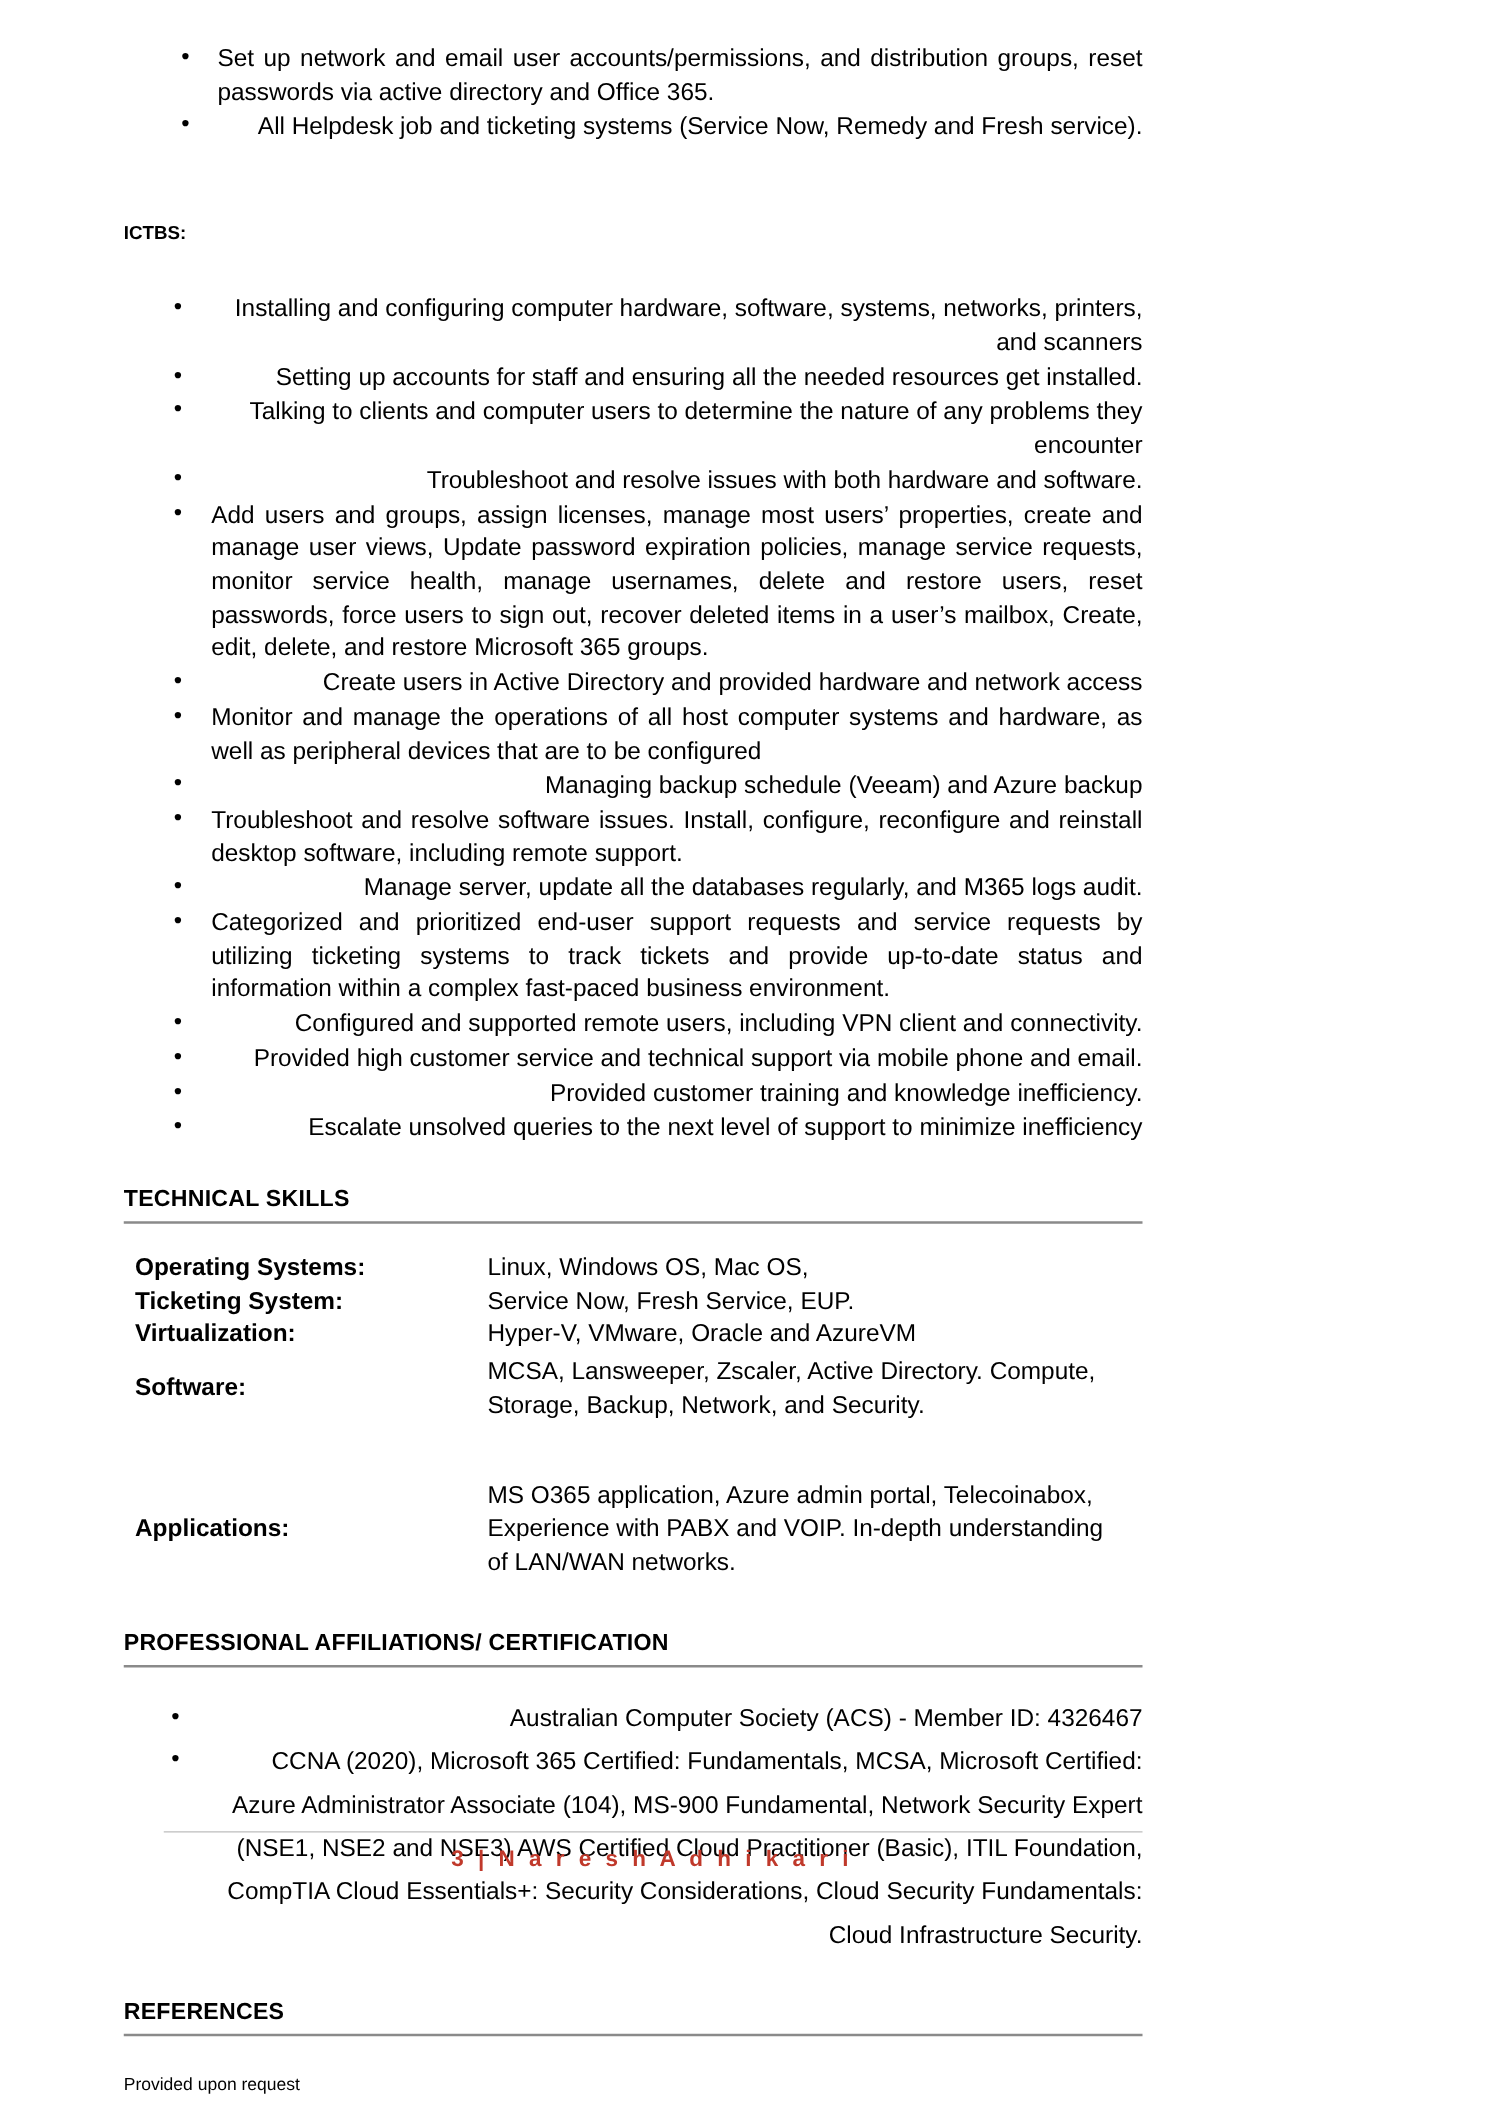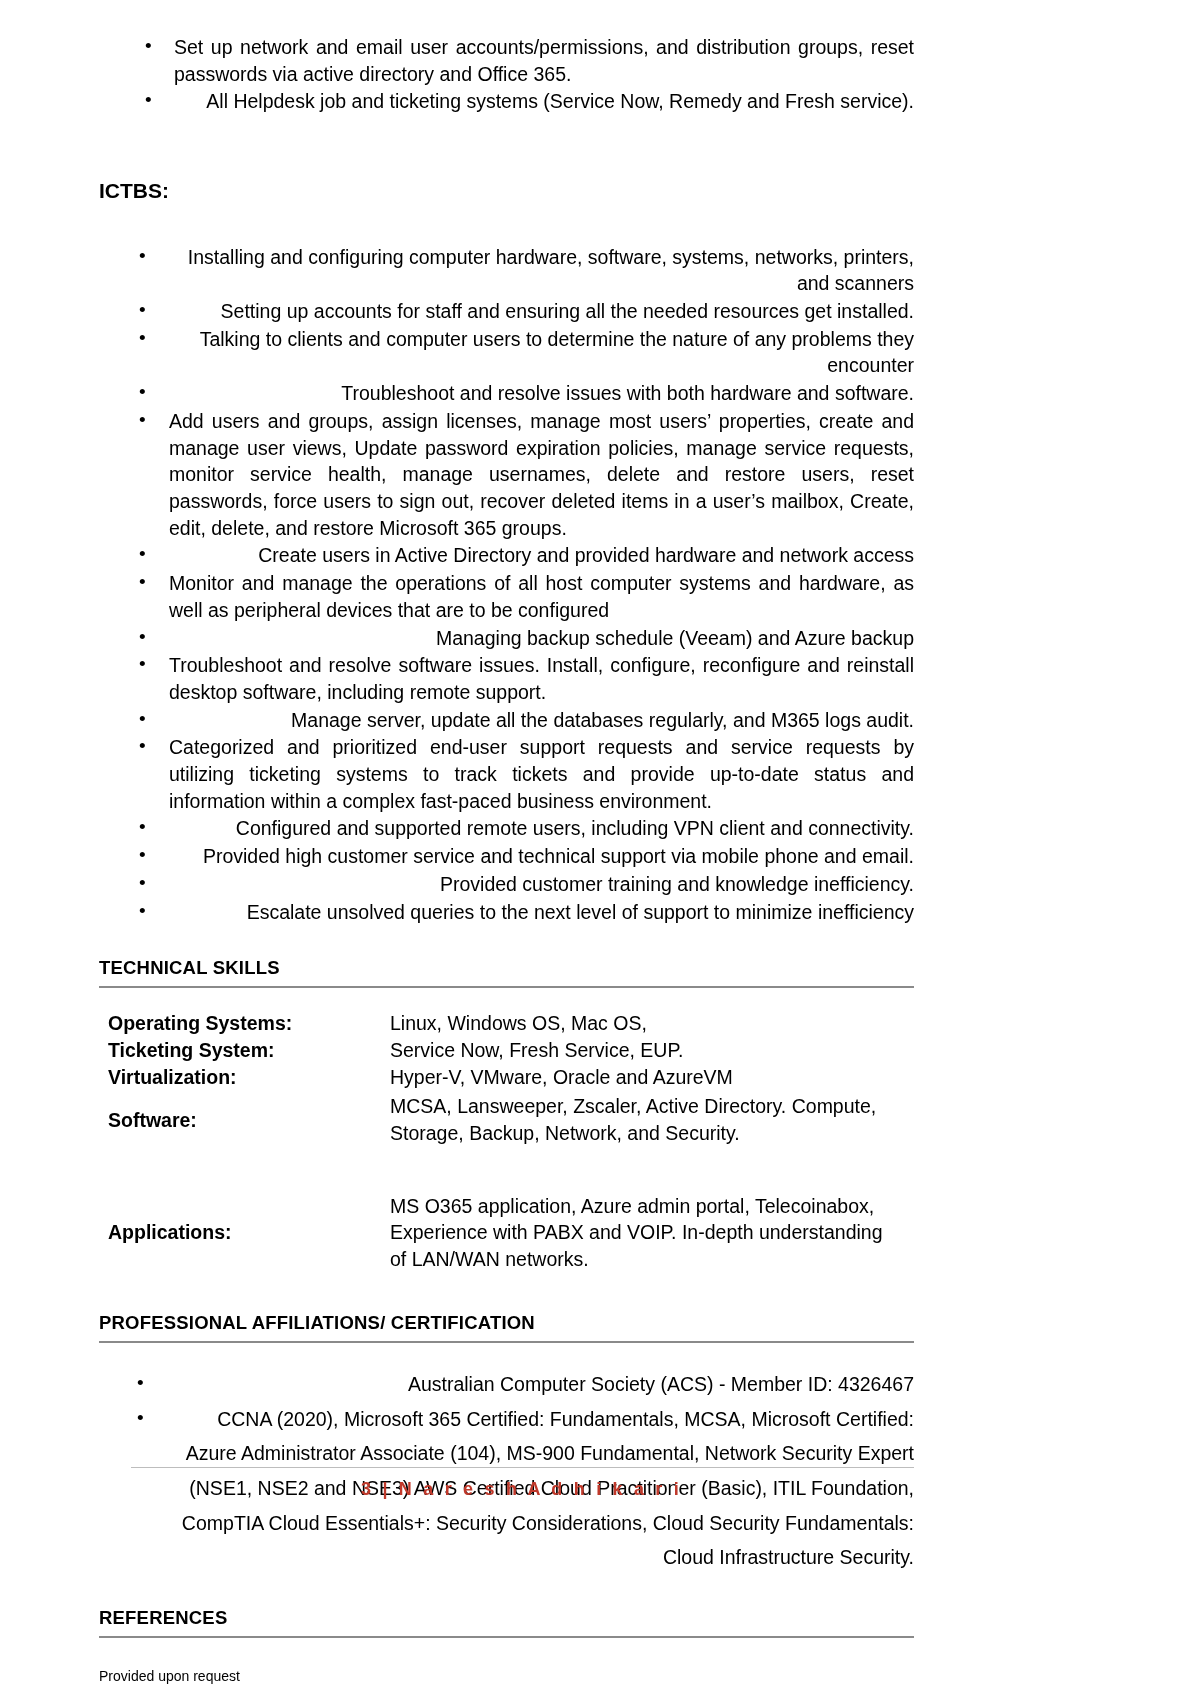--- a/index.html
+++ b/index.html
@@ -55,21 +55,21 @@
     padding-left: 68px;
     margin-bottom: 0;
   }
   ul.bullets.certs > li::before { left: 38px; }
 
   
   .exp-block {
     margin-top: 60px;
   }
   .company {
-    font-size: 21px;
+    font-size: 15px;
     font-weight: bold;
     line-height: 1.55;
   }
   .role-row {
     display: flex;
     justify-content: space-between;
     align-items: baseline;
     font-size: 19.5px;
     font-weight: bold;
     line-height: 1.55;

